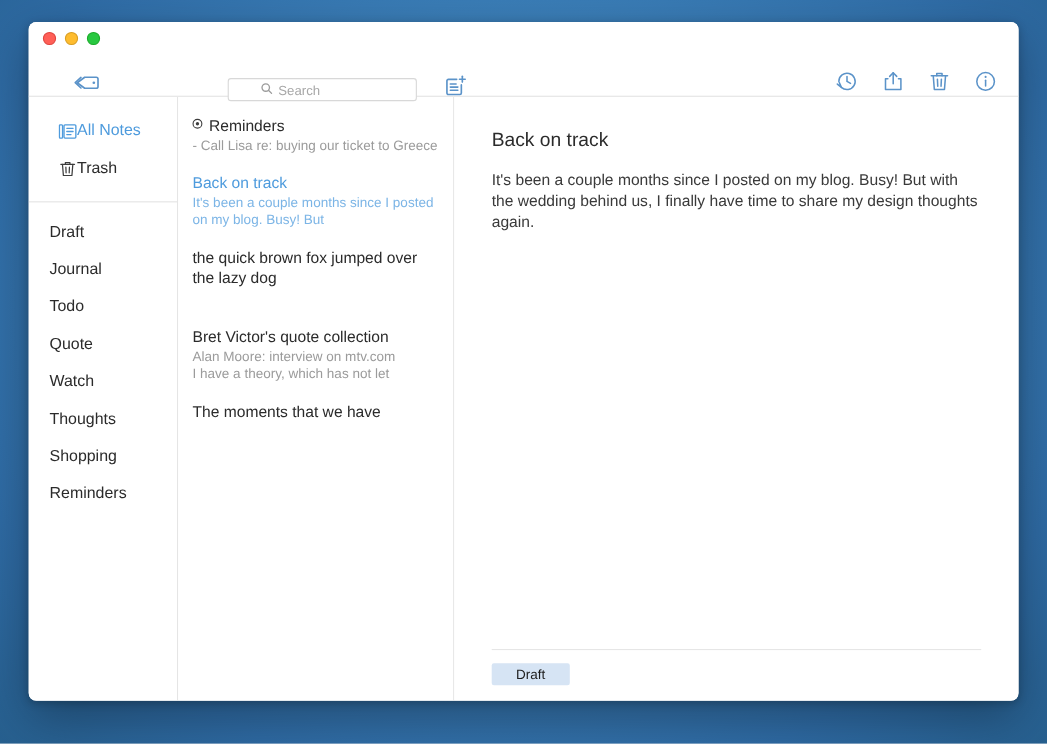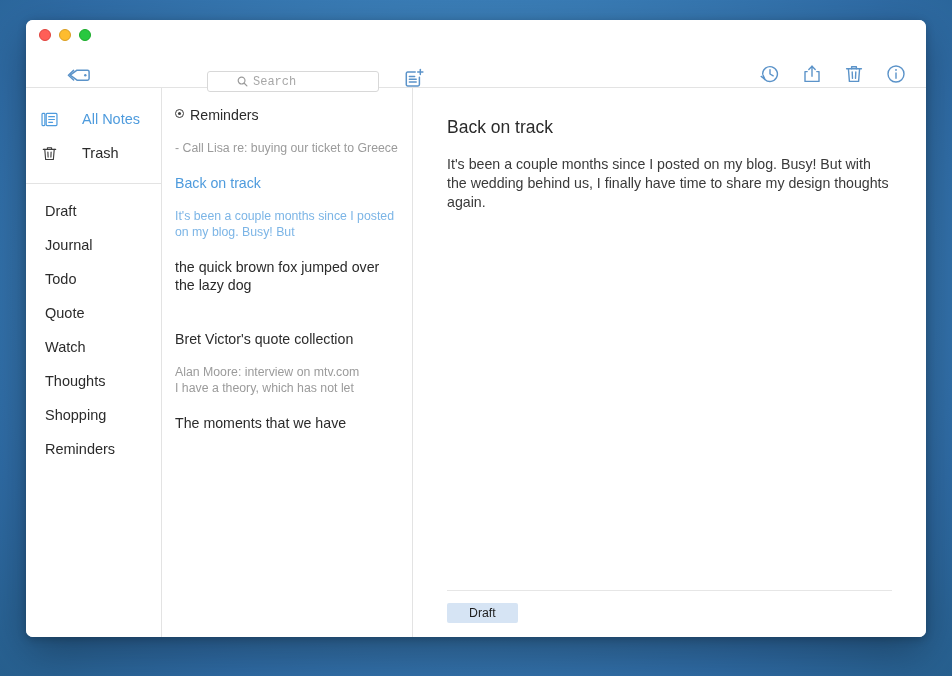--- a/index.html
+++ b/index.html
@@ -75,21 +75,21 @@
     background: #ffffff;
     display: flex;
     align-items: center;
     justify-content: center;
     gap: 5px;
   }
   #search-input {
     border: none;
     outline: none;
     background: transparent;
-    font-family: Liberation Mono, monospace;
+    font-family: Liberation Sans, sans-serif;
     font-size: 12px;
     color: #333;
     width: 96px;
     text-align: left;
   }
   #search-input::placeholder { color: #a7a7a7; }
 
   #new-note-button {
     position: absolute;
     left: 372px;
@@ -126,22 +126,22 @@
     background: #ffffff;
     border-right: 1px solid #e3e3e3;
     padding-top: 14px;
     overflow: hidden;
   }
 
   .nav-item {
     height: 34px;
     display: flex;
     align-items: center;
-    gap: 24px;
-    padding-left: 14px;
+    gap: 0;
+    padding-left: 26px;
     cursor: pointer;
     color: #2b2b2b;
     font-size: 14.5px;
   }
   .nav-item.active { color: #4e9bdd; }
   .nav-icon { width: 18px; display: flex; align-items: center; justify-content: center; flex: 0 0 18px; }
 
   #sidebar-divider {
     height: 1px;
     background: #e3e3e3;
@@ -177,21 +177,21 @@
     color: #2b2b2b;
     line-height: 18px;
     display: flex;
     align-items: baseline;
     gap: 6px;
   }
   .note-row-preview {
     font-size: 12.3px;
     color: #9b9b9b;
     line-height: 16px;
-    margin-top: 16px;
+    margin-top: 0;
     word-break: break-word;
   }
   .note-row.selected .note-row-title { color: #4e9bdd; }
   .note-row.selected .note-row-preview { color: #7cb5e6; }
   .pin-marker {
     flex: 0 0 auto;
     width: 9px; height: 9px;
     border-radius: 50%;
     border: 1.5px solid #3c3c3c;
     position: relative;

